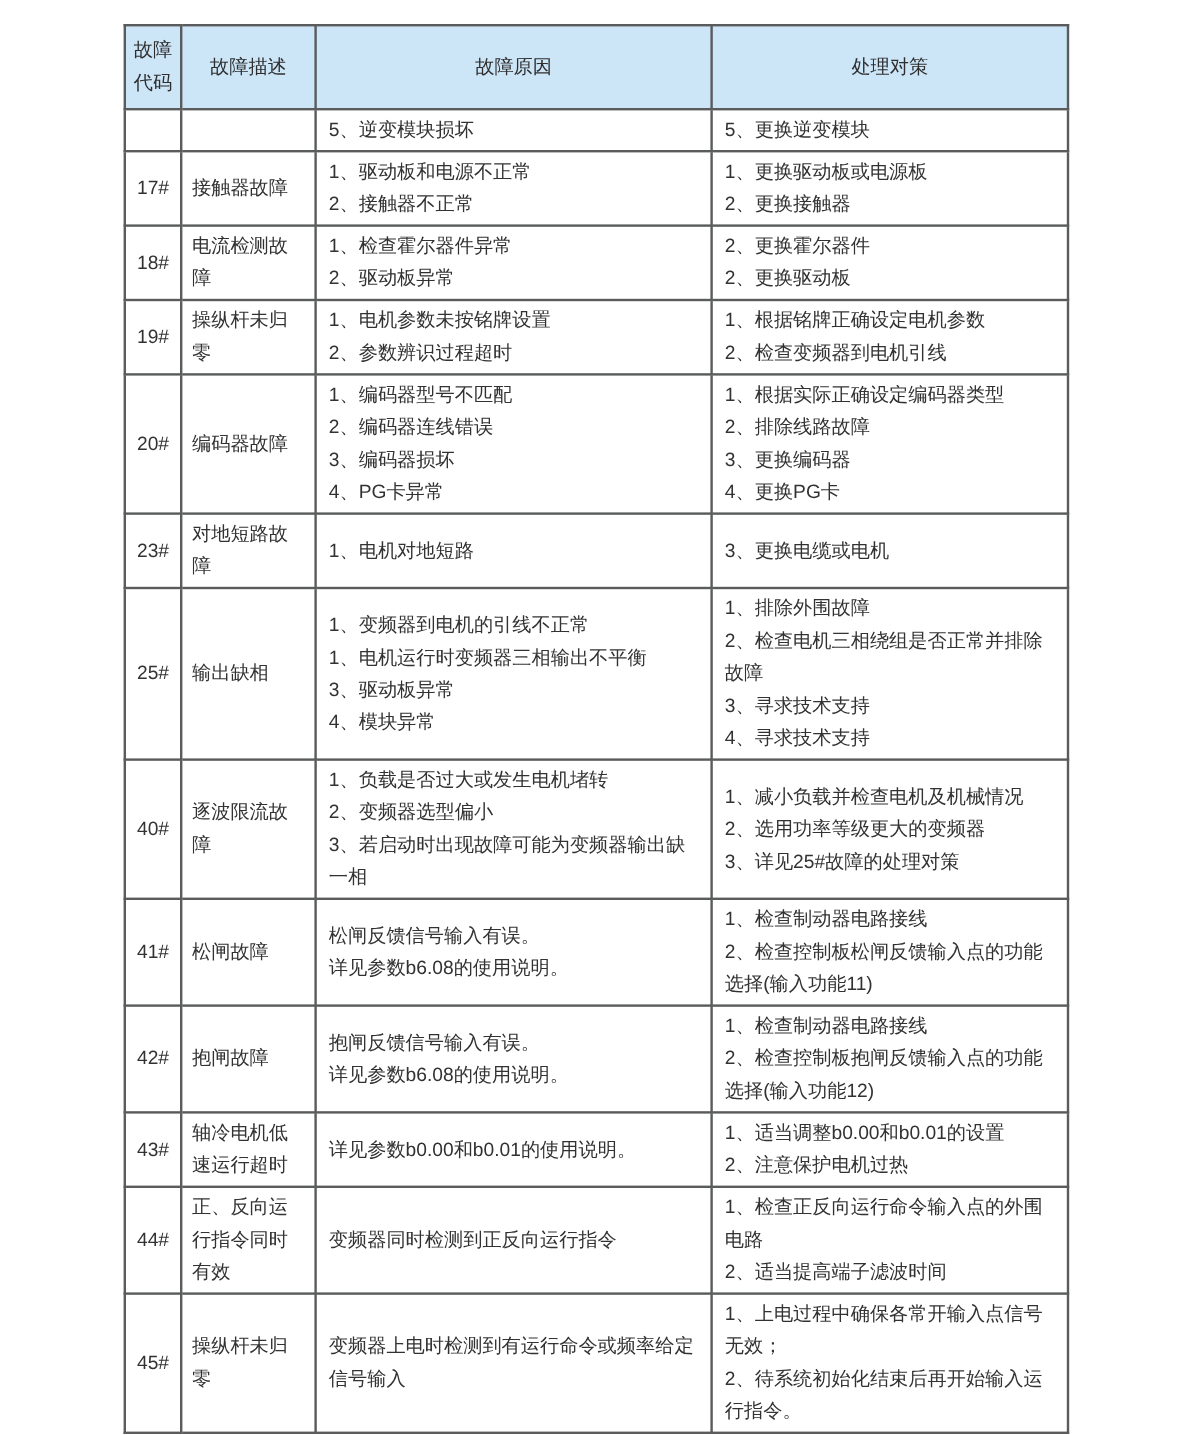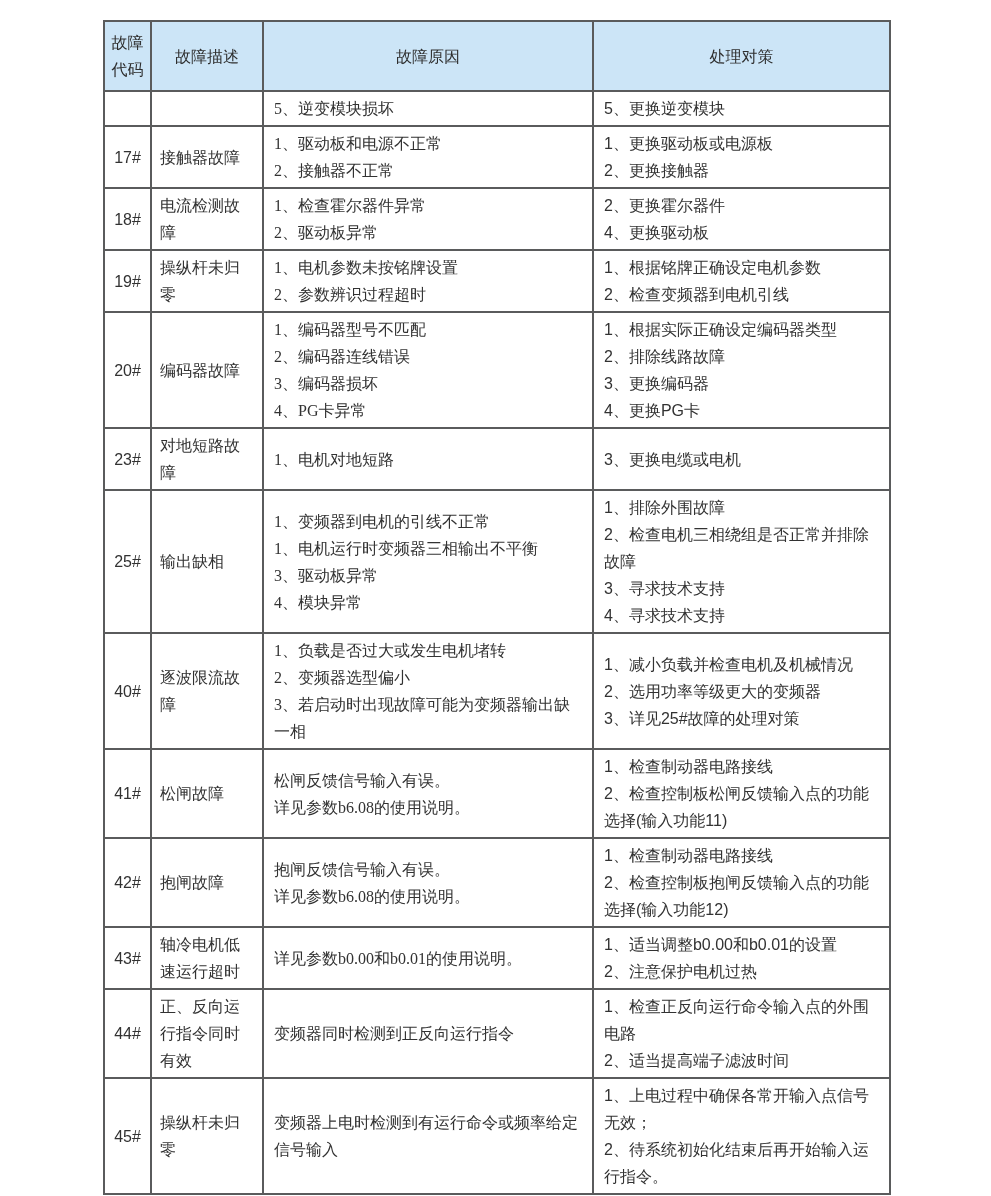--- a/index.html
+++ b/index.html
@@ -38,21 +38,20 @@
     padding: 14px 2px;
     border-radius: 19px;
   }
   .fault-table td.c2 {
     text-align: left;
     padding: 3px 12px 3px 8px;
   }
   .fault-table td.c3 {
     text-align: left;
     padding: 3px 8px 3px 10px;
-    font-family: Liberation Serif, serif;
   }
   .fault-table td.c4 {
     text-align: left;
     padding: 3px 8px 3px 10px;
     margin-left: 20px;
   }
   .line { display: block; }
 </style>
 </head>
 <body>
@@ -100,21 +99,21 @@
 
     <tr>
       <td class="c1">18#</td>
       <td class="c2">电流检测故障</td>
       <td class="c3">
             <div class="line">1、检查霍尔器件异常</div>
             <div class="line">2、驱动板异常</div>
           </td>
       <td class="c4">
             <div class="line">2、更换霍尔器件</div>
-            <div class="line">4、更换驱动板</div>
+            <div class="line">2、更换驱动板</div>
           </td>
     </tr>
 
     <tr>
       <td class="c1">19#</td>
       <td class="c2">操纵杆未归零</td>
       <td class="c3">
             <div class="line">1、电机参数未按铭牌设置</div>
             <div class="line">2、参数辨识过程超时</div>
           </td>

